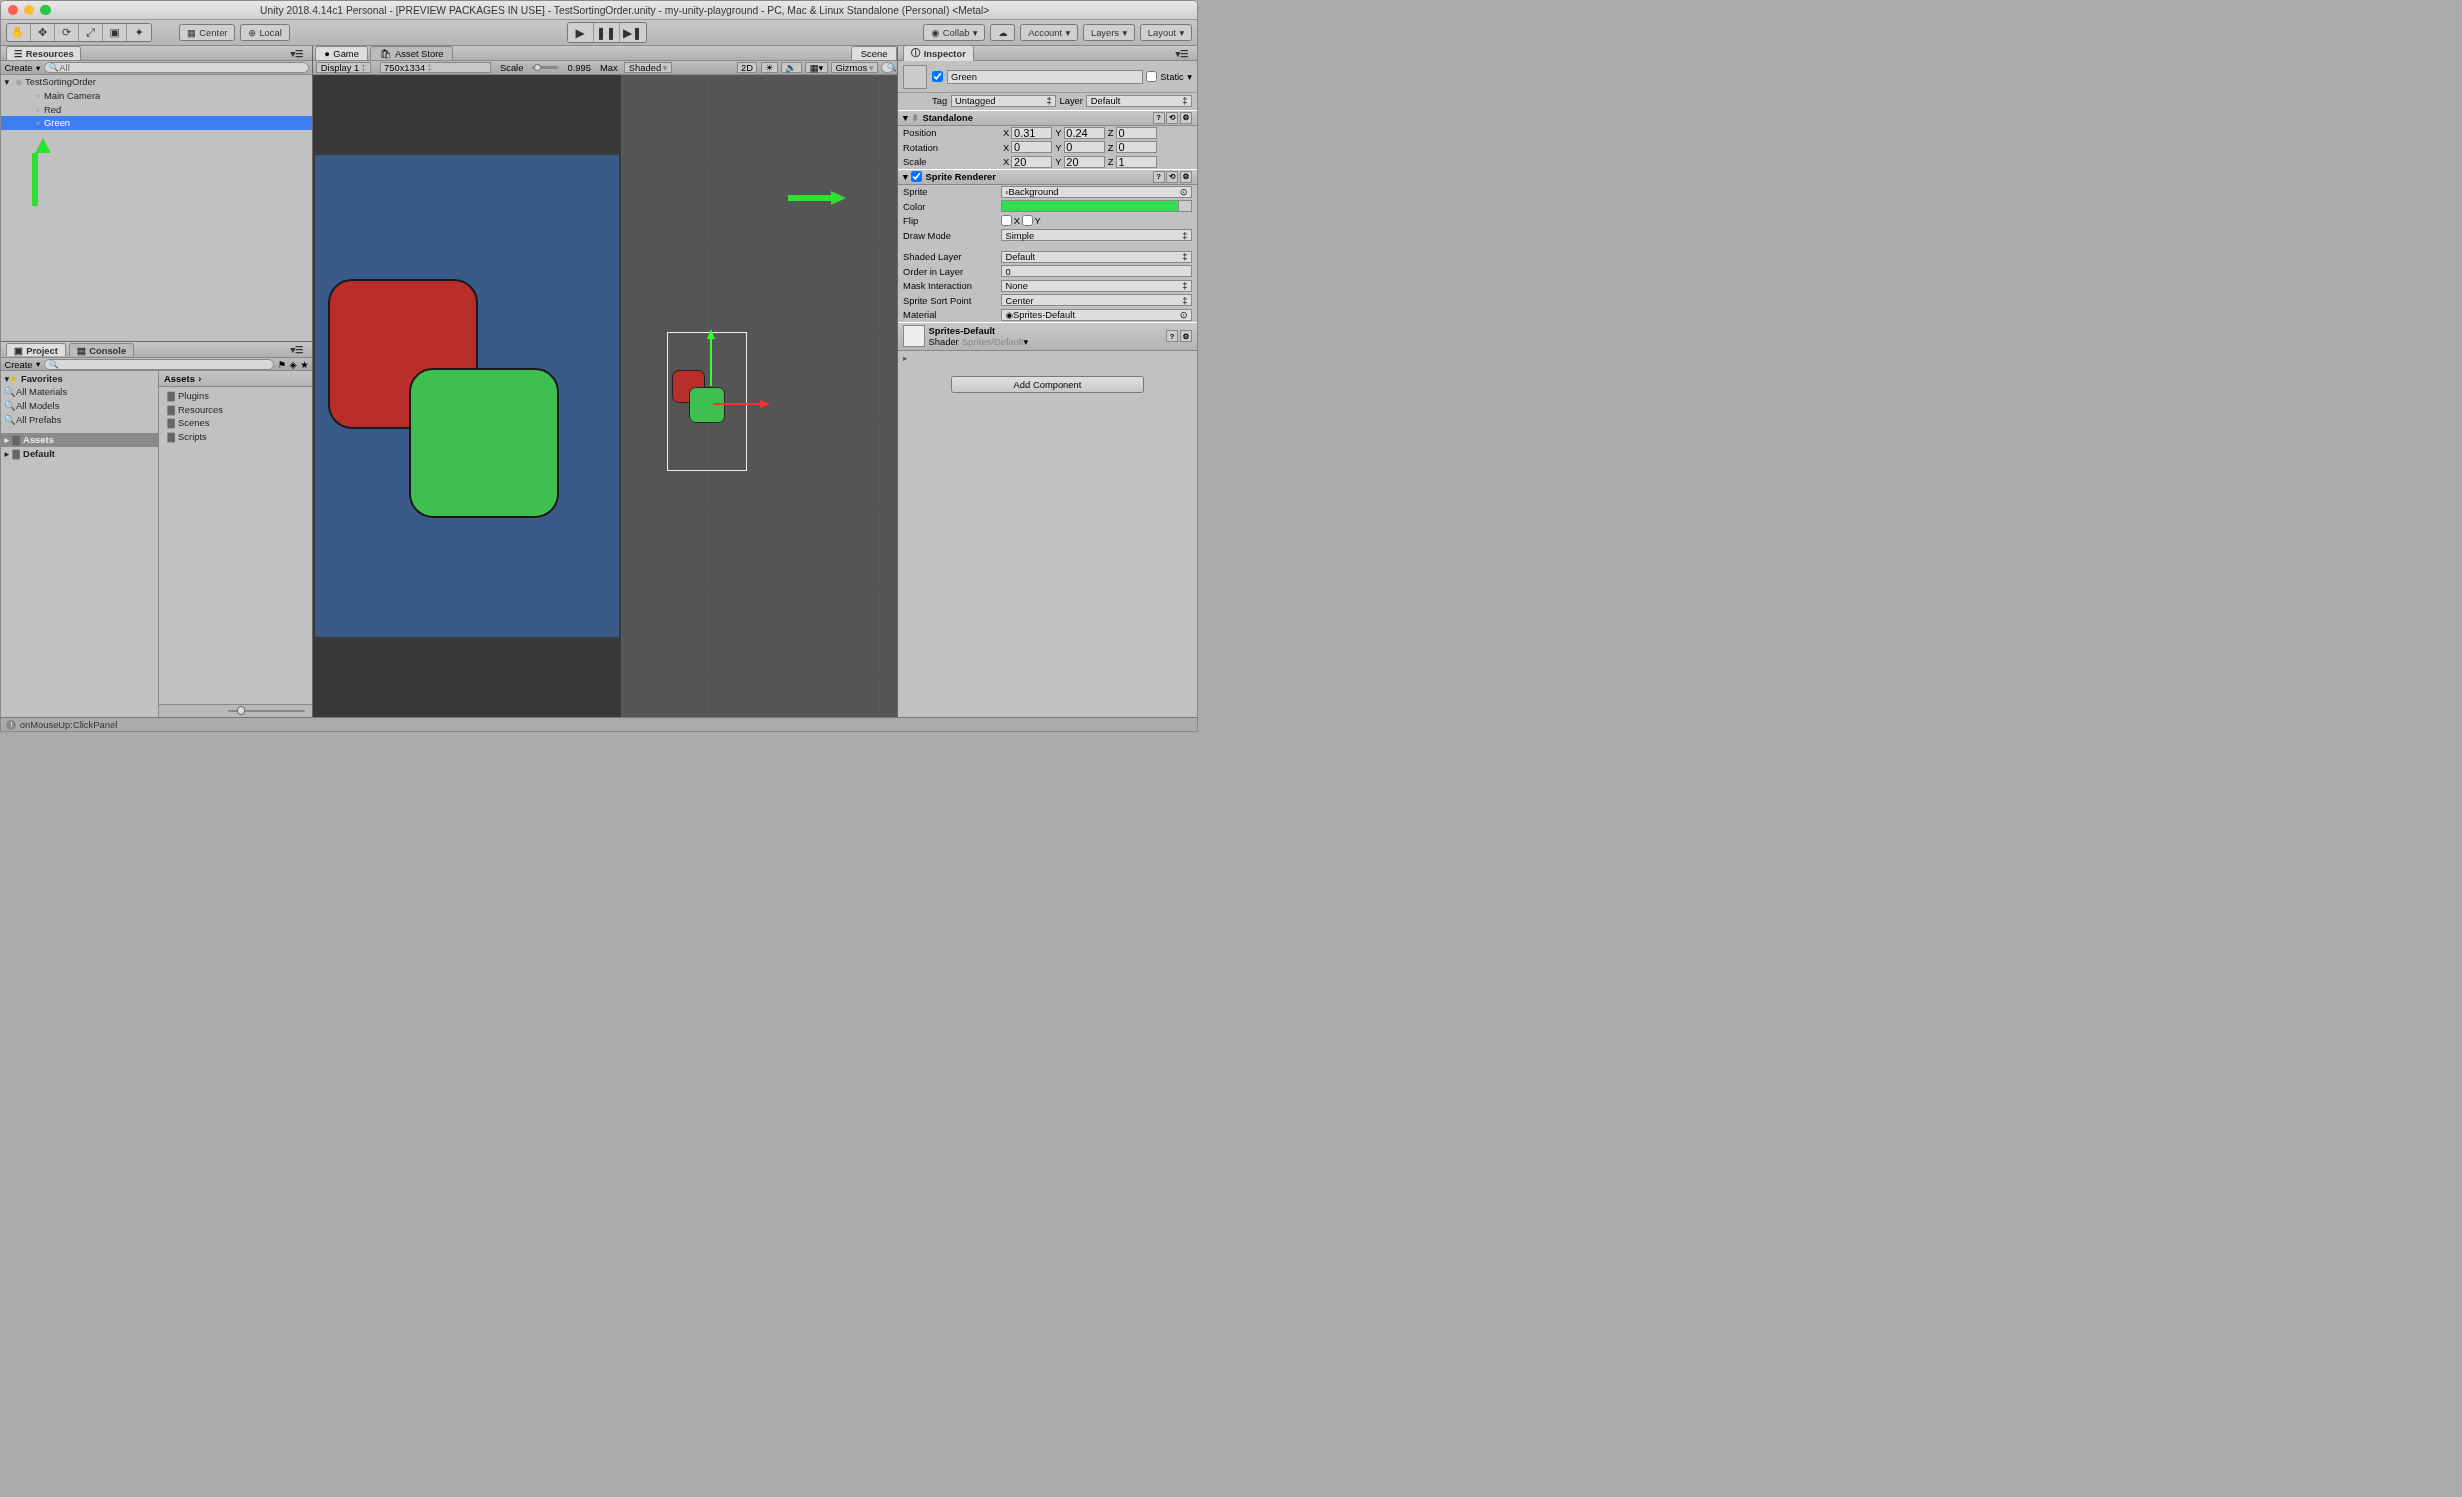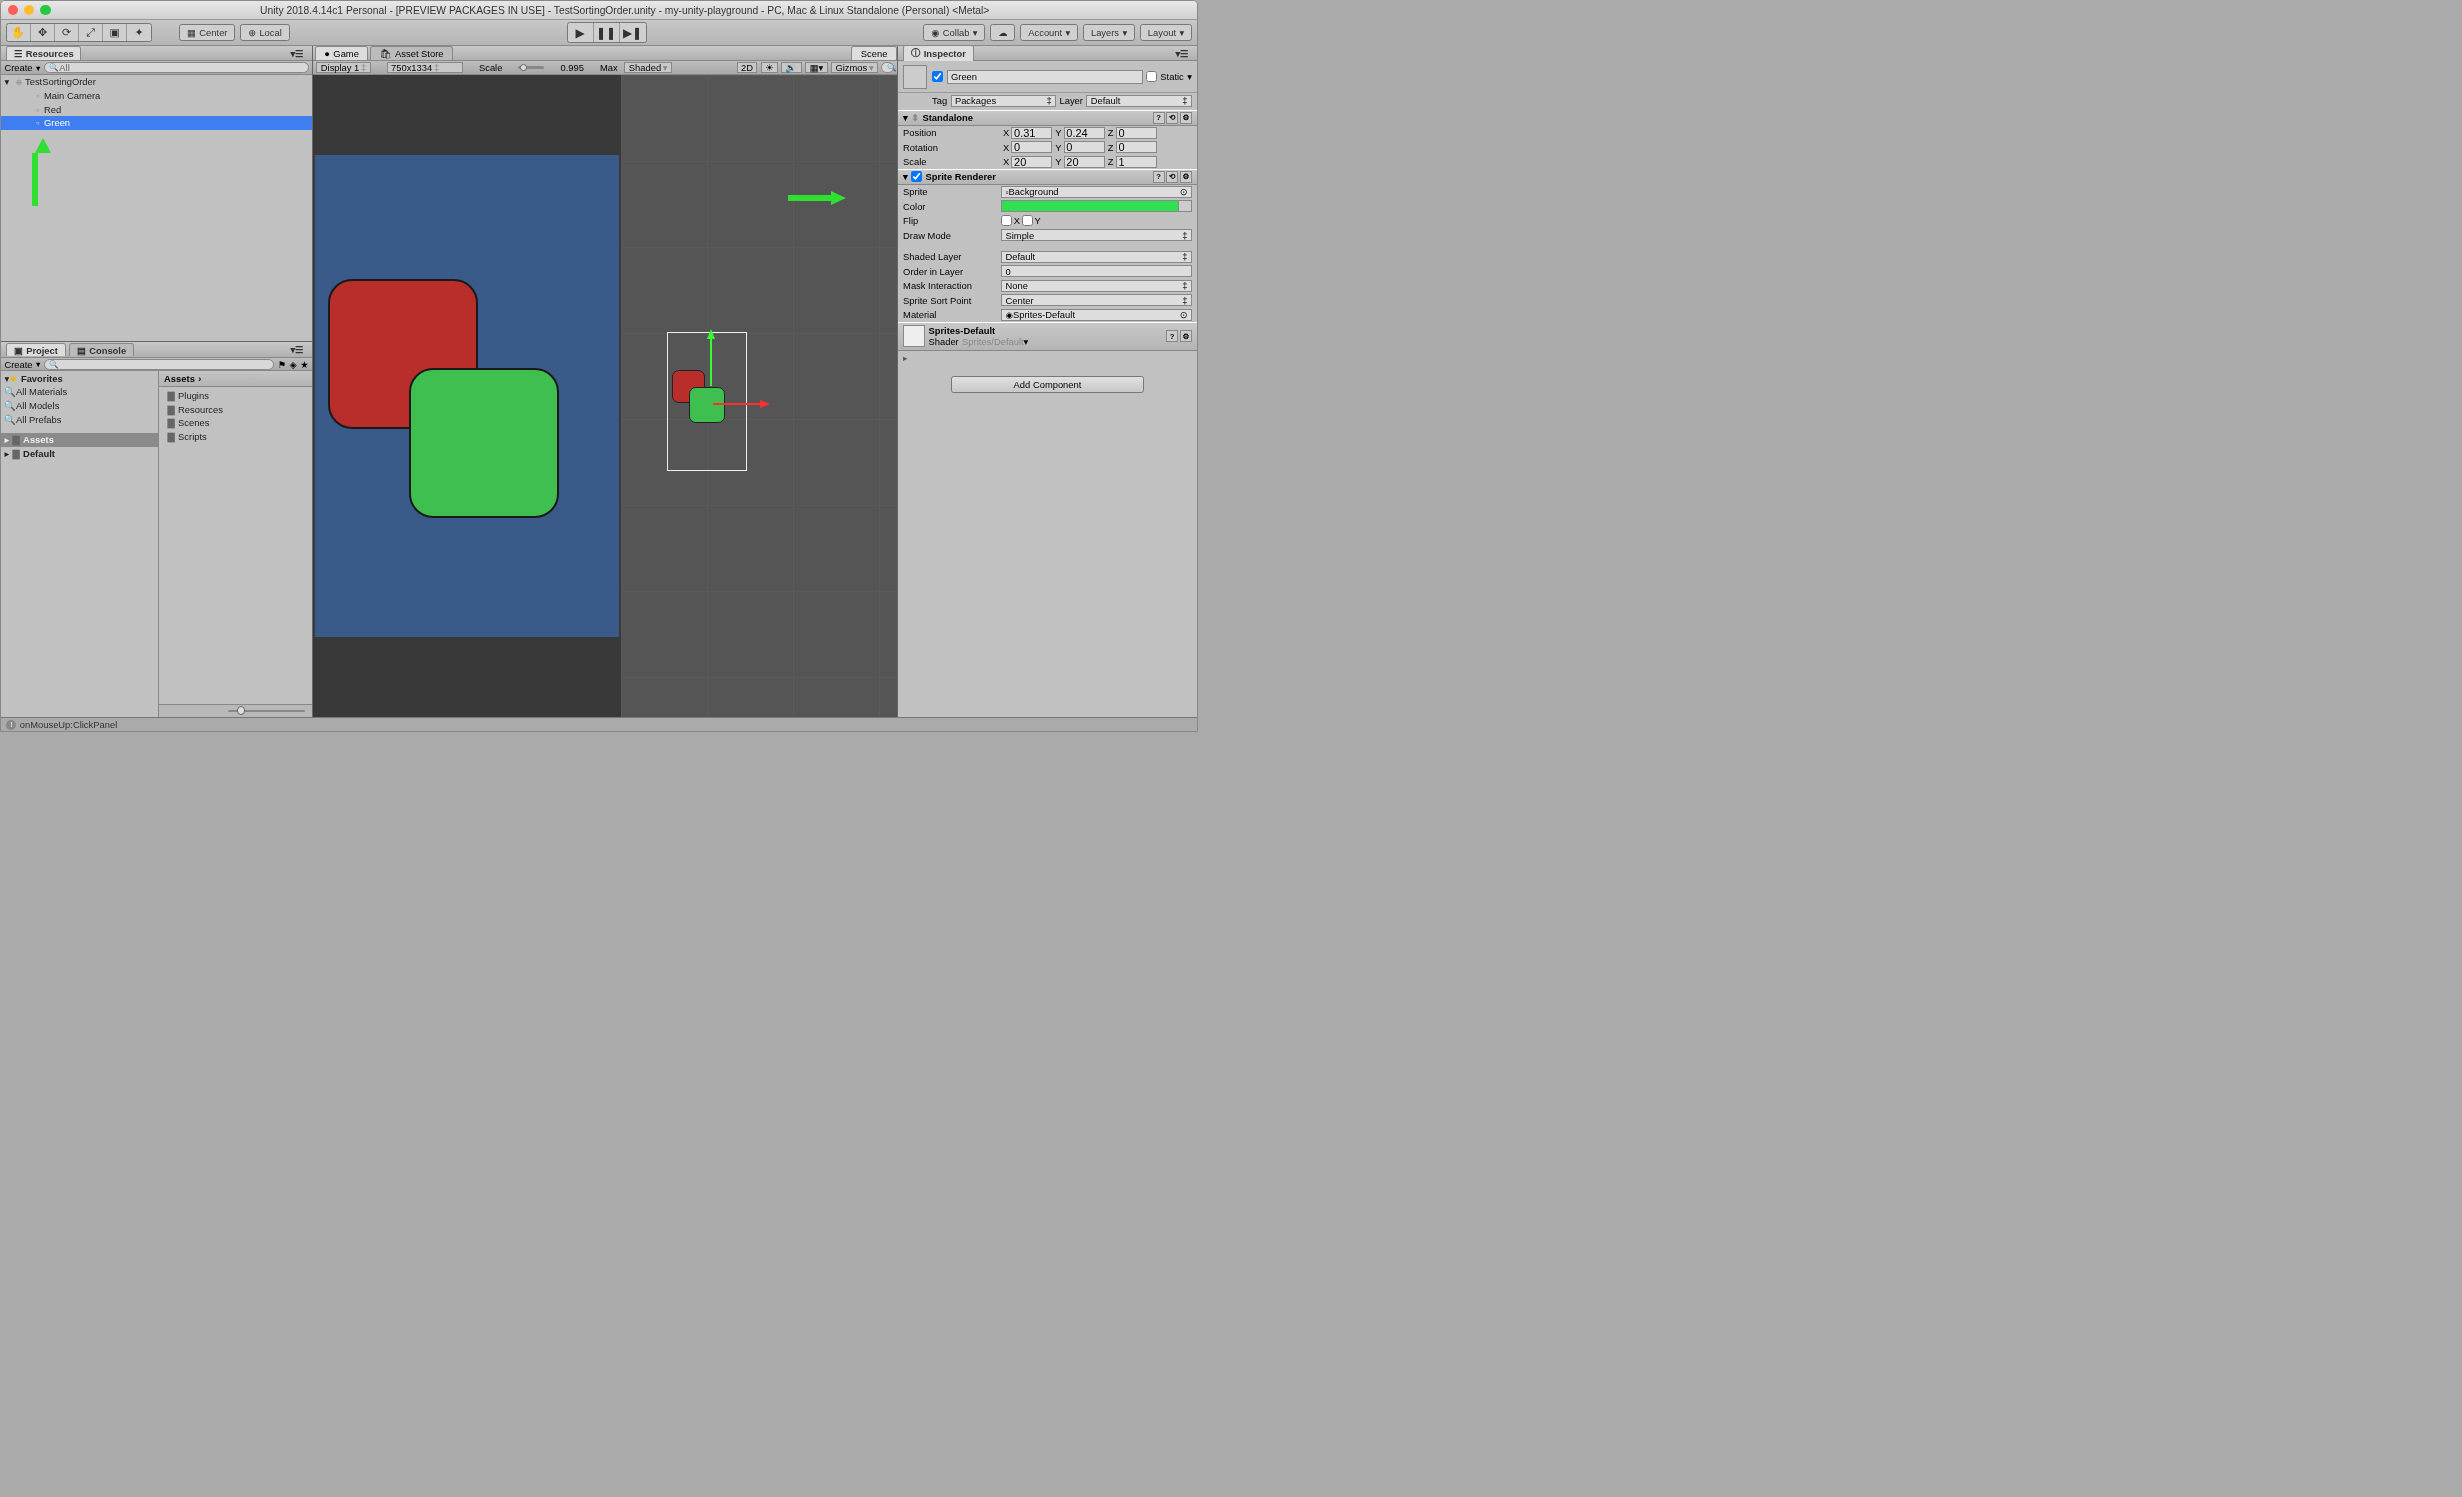--- a/index.html
+++ b/index.html
@@ -57,21 +57,21 @@
 .proj-slider{height:13.7px; border-top:0.9px solid #888; background:#b8b8b8; display:flex; align-items:center; justify-content:flex-end; padding:0 6.8px;}
 .slider-track{width:77px; height:2.6px; background:#888; border-radius:1.7px; position:relative;}
 .slider-thumb{width:8.6px; height:8.6px; background:#ddd; border:0.9px solid #666; border-radius:50%; position:absolute; top:-3.4px; left:8.6px;}
 
 
 .center-col{flex:1; display:flex; flex-direction:column; border-right:0.9px solid #666;}
 .center-tabs{height:15.4px; background:linear-gradient(#c8c8c8,#b0b0b0); border-bottom:0.9px solid #888; display:flex;}
 .ctab{padding:0.9px 8.6px; border:0.9px solid #888; border-bottom:none; background:#ddd; margin-left:1.7px; border-radius:2.6px 2.6px 0 0; display:flex; align-items:center; gap:3.4px;}
 .ctab.inact{background:#bbb;}
 .ctab.mid{margin-left:auto;}
-.game-bar{height:13.7px; background:linear-gradient(#bdbdbd,#a8a8a8); border-bottom:0.9px solid #888; display:flex; align-items:center; gap:16px; padding:0 3.4px; font-size:8.6px;}
+.game-bar{height:13.7px; background:linear-gradient(#bdbdbd,#a8a8a8); border-bottom:0.9px solid #888; display:flex; align-items:center; gap:9px; padding:0 3.4px; font-size:8.6px;}
 .gb-dd{background:#c8c8c8; border:0.9px solid #888; padding:0 3.4px; height:11px; display:flex; align-items:center; white-space:nowrap;}
 .gb-dd .cv{color:#888;margin-left:1.7px;}
 .scene-bar{height:13.7px; background:linear-gradient(#bdbdbd,#a8a8a8); border-bottom:0.9px solid #888; display:flex; align-items:center; gap:3.4px; padding:0 3.4px; font-size:8.6px;}
 .views{flex:1; display:flex; min-height:0;}
 .game-view{width:308px; background:#393939; display:flex; align-items:center; justify-content:center;}
 .game-canvas{width:304px; height:560px; background:#3a5a8a; position:relative;}
 .game-canvas::before,.game-canvas::after{content:'';position:absolute;left:0;right:0;height:39px;background:#393939;}
 .game-canvas::before{top:0;} .game-canvas::after{bottom:0;}
 .sq{position:absolute; border-radius:24px;}
 .sq.red{width:150px; height:150px; background:#b92d2a; left:13px; top:163px; border:2.6px solid #1a1a1a;}
@@ -333,21 +333,21 @@
                   <span>Green</span>
                 </div>
             <input type="checkbox" class="chk" style="">
             <span>Static</span> ▾
           </div>
         </div>
       </div>
       <div class="tag-row">
         <span>Tag</span>
         <div class="dd">
-              <span>Packages</span> 
+              <span>Untagged</span> 
               <span style="margin-left:auto">‡</span>
             </div>
         <span>Layer</span>
         <div class="dd">
               <span>Default</span> 
               <span style="margin-left:auto">‡</span>
             </div>
       </div>
 
       <div class="comp-head">▾ <span style="color:#888">⬍</span> <span>Standalone</span><div class="ci">

